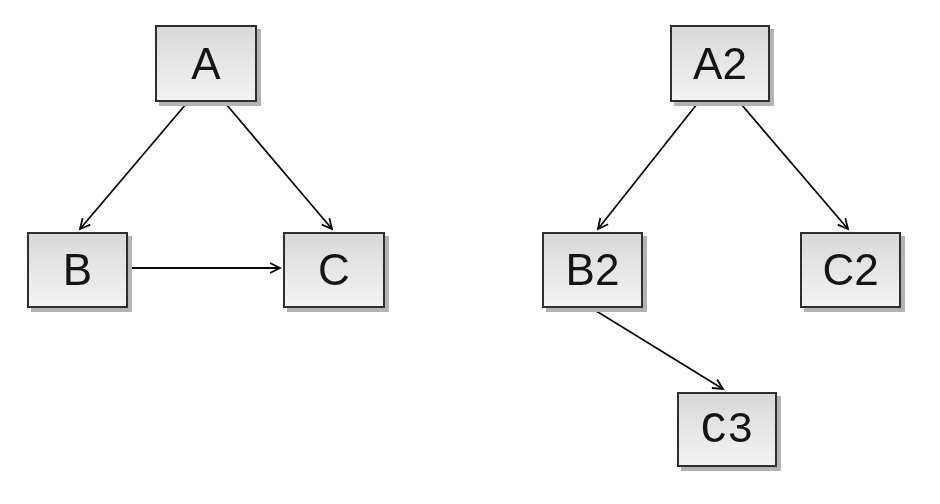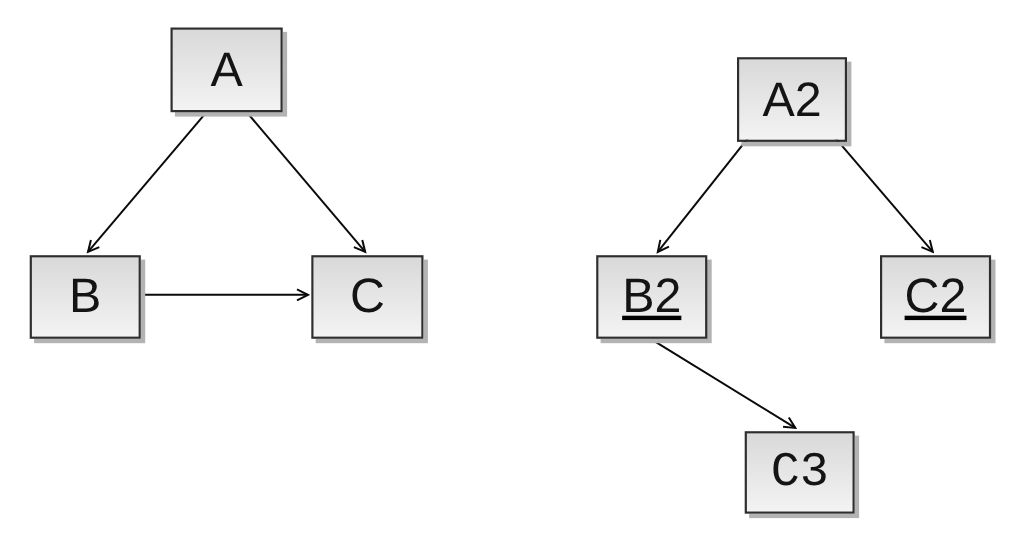--- a/index.html
+++ b/index.html
@@ -36,23 +36,23 @@
     font-size:44px;
     line-height:1;
     color:var(--label-color);
     user-select:none;
   }
   
   .node-a  {left:155px;top:25px; width:102px;height:77px;}
   .node-b  {left:27px; top:232px;width:101px;height:76px;}
   .node-c  {left:283px;top:232px;width:102px;height:76px;}
   
-  .node-a2 {left:670px;top:25px; width:100px;height:77px;margin-top:27px;}
-  .node-b2 {left:542px;top:232px;width:101px;height:76px;text-decoration:underline;}
-  .node-c2 {left:800px;top:232px;width:101px;height:76px;text-decoration:underline;}
+  .node-a2 {left:670px;top:25px; width:100px;height:77px;}
+  .node-b2 {left:542px;top:232px;width:101px;height:76px;}
+  .node-c2 {left:800px;top:232px;width:101px;height:76px;}
   .node-c3 {left:677px;top:392px;width:100px;height:75px;font-family:Liberation Mono, monospace;}
 </style>
 </head>
 <body>
 
 <div class="canvas">
 
   <svg class="edges" width="940" height="504" viewBox="0 0 940 504" xmlns="http://www.w3.org/2000/svg">
     <defs>
       <marker id="arrow-open" markerUnits="userSpaceOnUse" markerWidth="14" markerHeight="14" viewBox="0 0 14 14" refX="12" refY="7" orient="auto">

